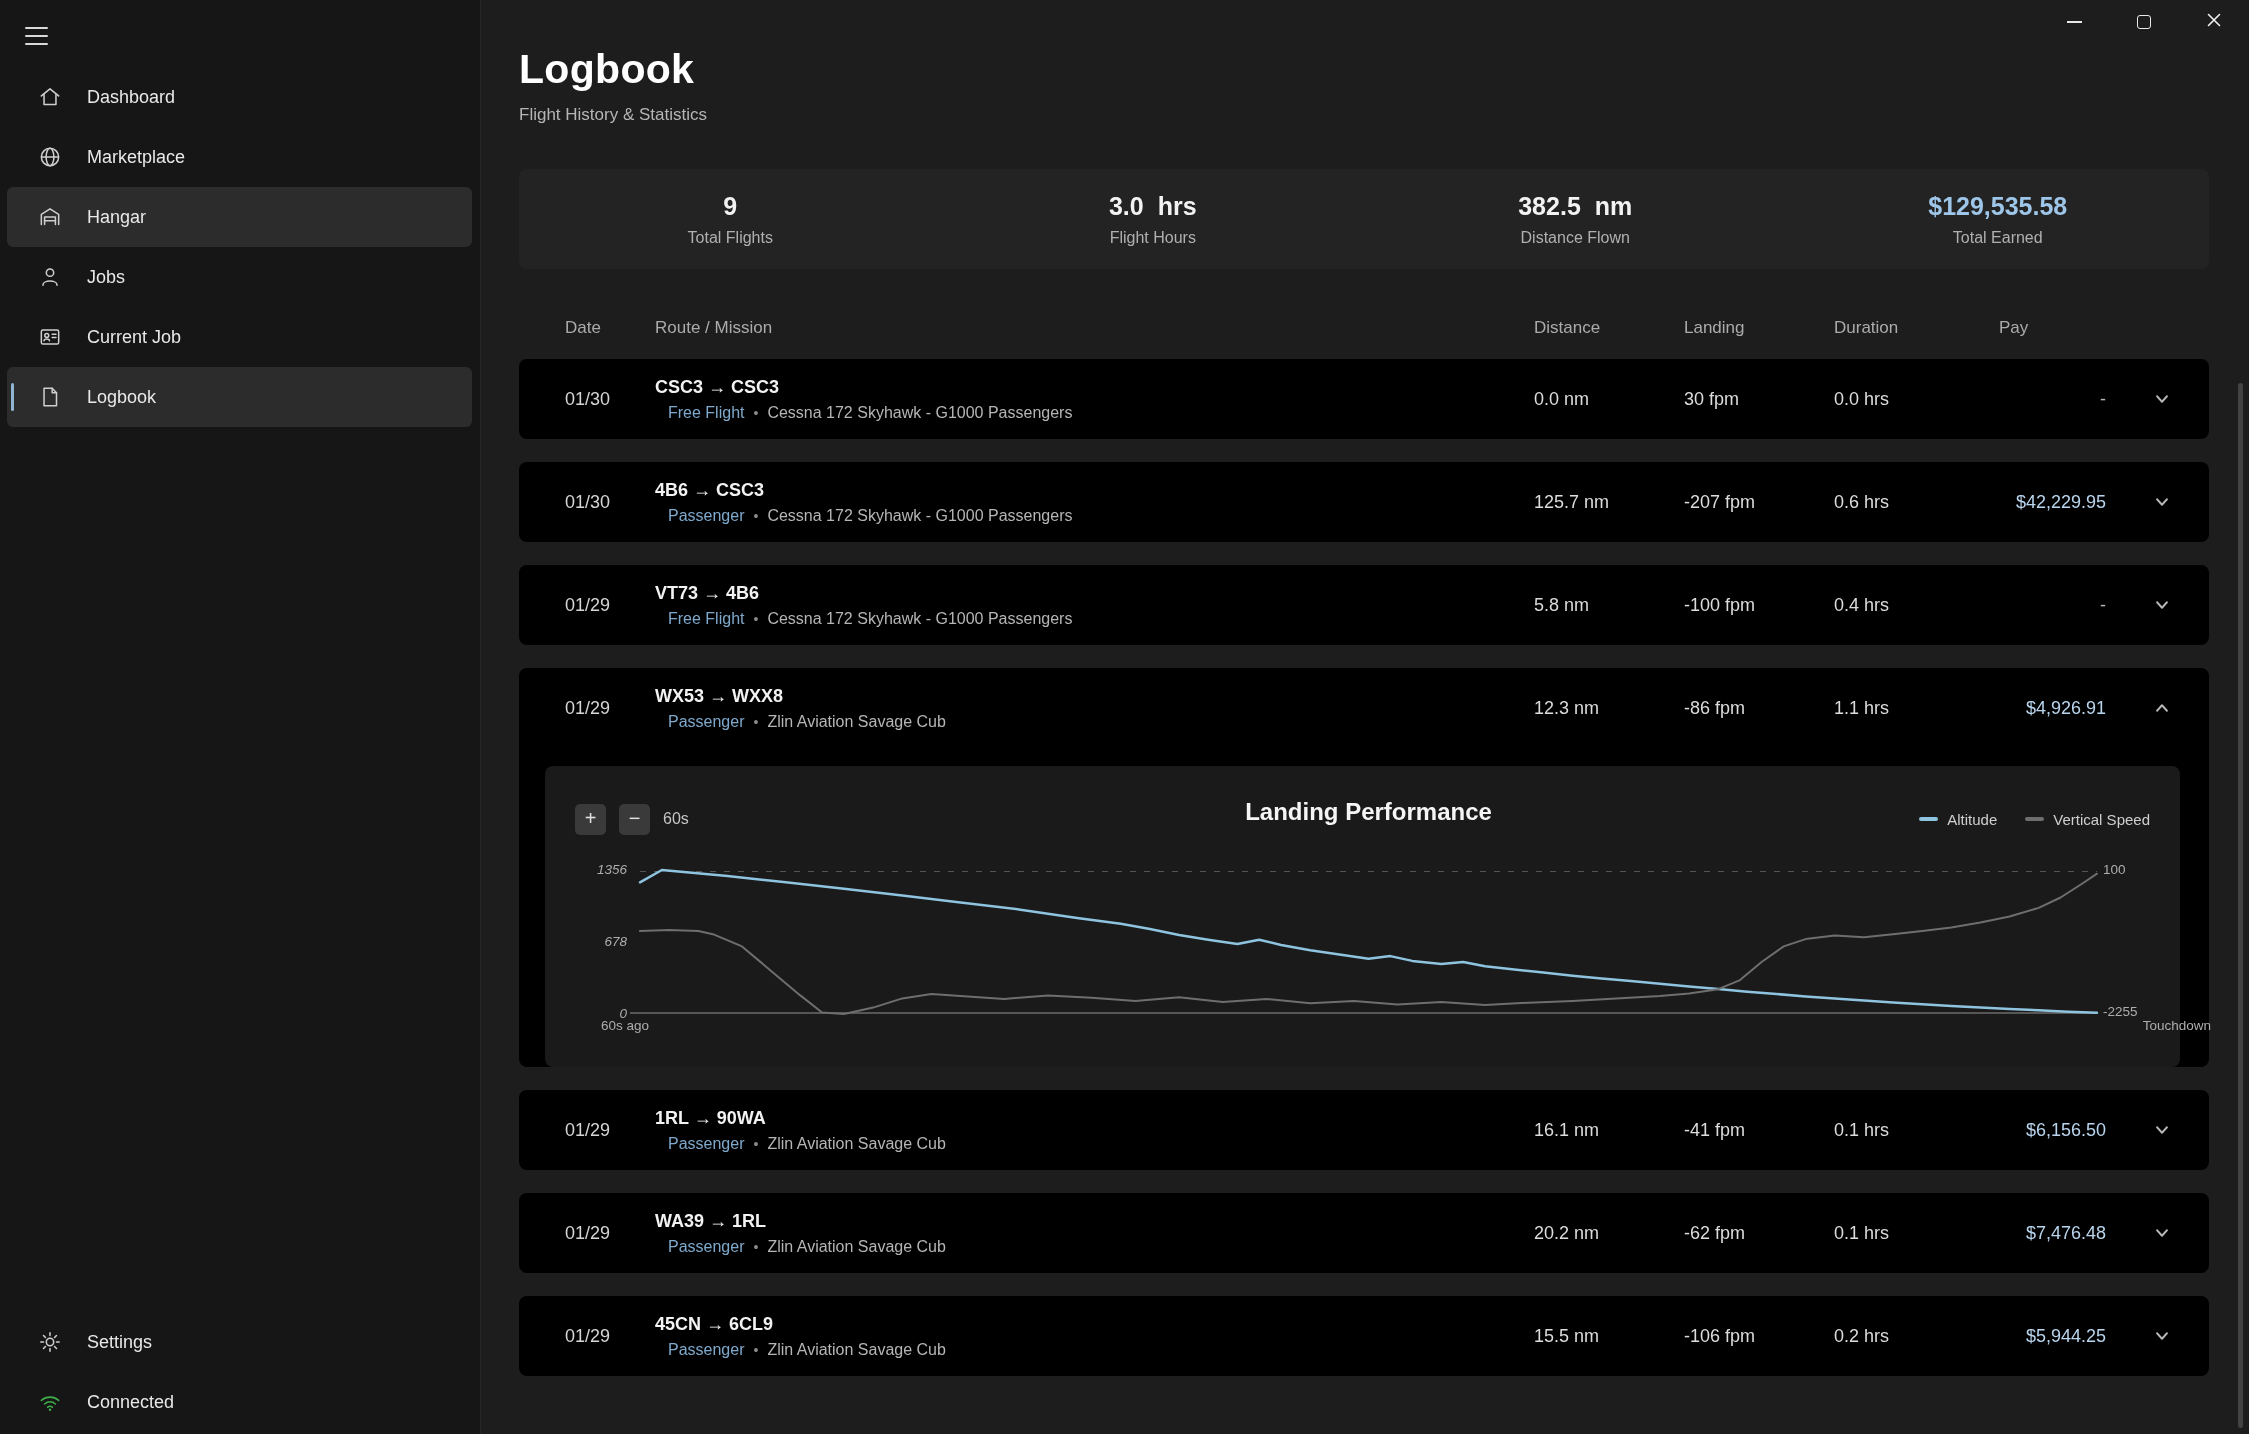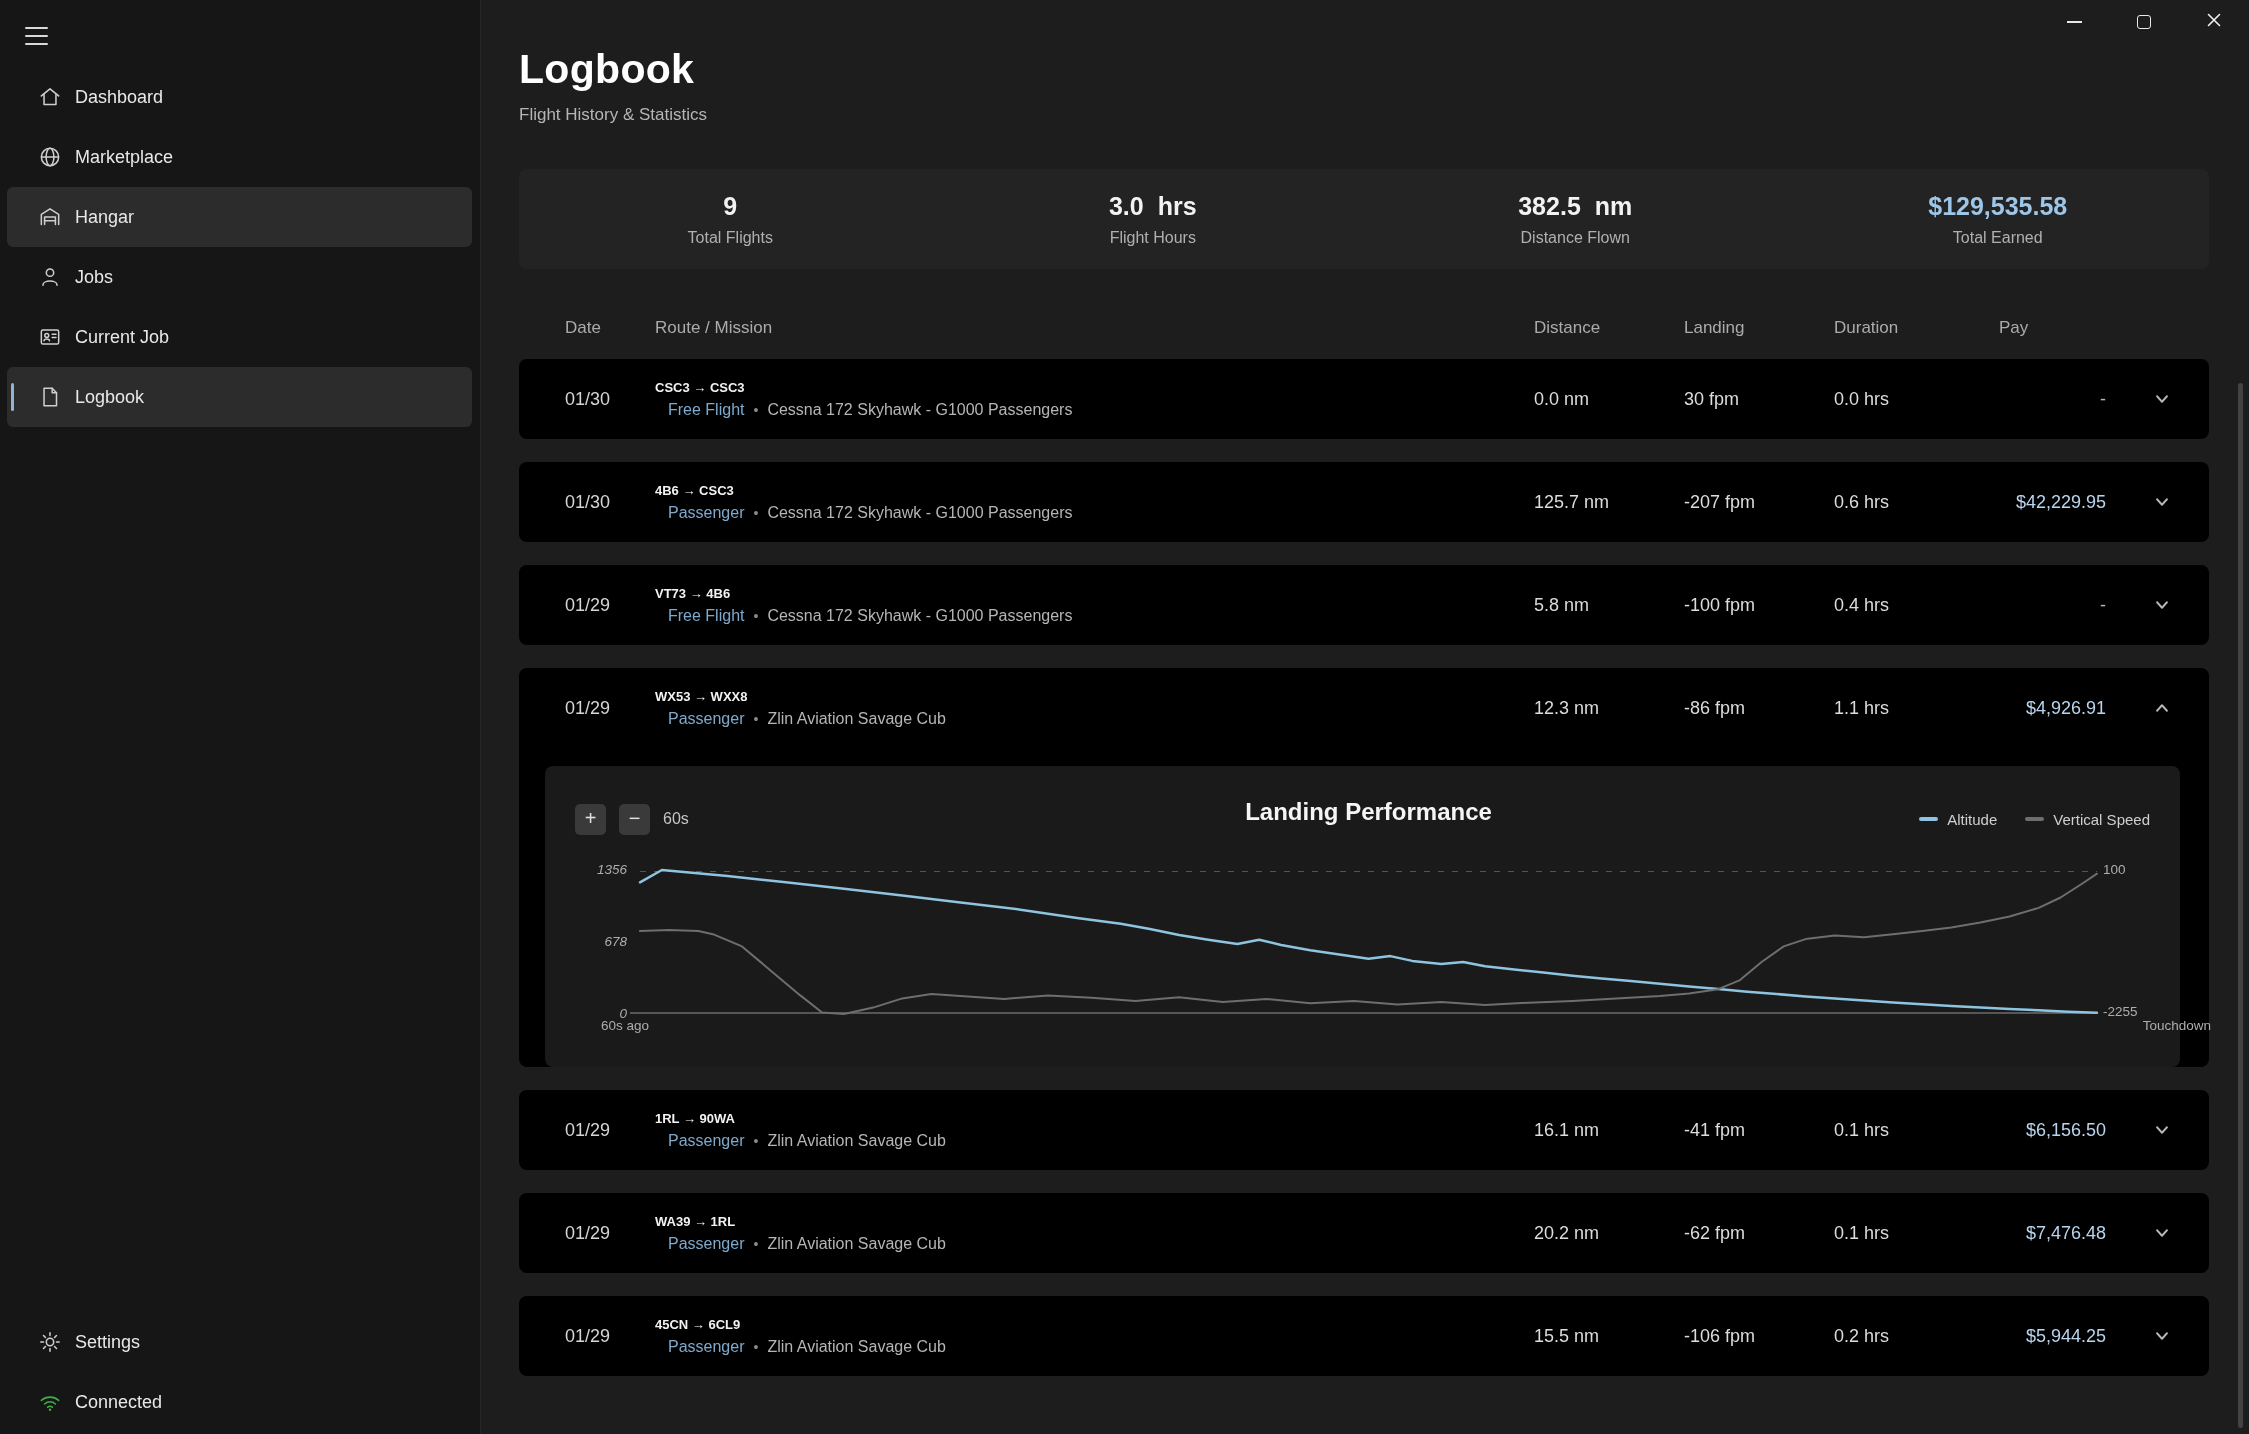--- a/index.html
+++ b/index.html
@@ -11,21 +11,21 @@
   }
 
   
   .sidebar { position:absolute; left:0; top:0; width:481px; height:1434px;
     background:#161616; border-right:1px solid #262626; }
   .hamburger { position:absolute; top:16px; left:15px; width:46px; height:40px;
     display:flex; flex-direction:column; justify-content:center; gap:6px; padding-left:10px; cursor:pointer; }
   .hamburger span { width:23px; height:2px; background:#d8d8d8; border-radius:1px; }
   .nav { position:absolute; top:67px; left:0; right:1px; display:flex; flex-direction:column; }
   .nav-item { height:60px; margin:0 7px; border-radius:6px; display:flex; align-items:center;
-    padding-left:30px; gap:12px; position:relative; cursor:pointer;text-align:center; }
+    padding-left:30px; gap:24px; position:relative; cursor:pointer;text-align:center; }
   .nav-item.highlighted, .nav-item.selected { background:#2c2c2c; }
   .nav-item.selected::before { content:''; position:absolute; left:4px; top:50%;
     transform:translateY(-50%); width:3px; height:28px; border-radius:2px; background:#8fb4d4; }
   .nav-icon { width:26px; height:26px; flex:0 0 26px; }
   .nav-icon svg { width:26px; height:26px; display:block; stroke:#cfcfcf; fill:none;
     stroke-width:1.4; stroke-linecap:round; stroke-linejoin:round; }
   .nav-icon.green svg { stroke:#3fae4a; }
   .nav-label { font-size:18px; color:#e8e8e8; white-space:nowrap; }
   .sidebar-footer { position:absolute; bottom:0; left:0; right:1px; padding-bottom:2px; }
 
@@ -52,21 +52,21 @@
 
   .grid-cols { display:grid; grid-template-columns:90px minmax(0,1fr) 150px 150px 165px 115px 95px;
     padding-left:46px; align-items:center; }
   .table-header { margin:46px 40px 0 38px; font-size:17px; color:#ababab; height:26px; }
 
   .rows { margin:18px 40px 0 38px; }
   .flight-card { background:#000000; border-radius:8px; margin-bottom:23px; cursor:pointer; }
   .row-grid { height:80px; }
   .cell-date { font-size:18px; color:#d5d5d5; }
   .route-cell { display:flex; flex-direction:column; gap:6px; padding-right:20px; }
-  .route { font-size:13px; font-weight:700; color:#f2f2f2; }
+  .route { font-size:18px; font-weight:700; color:#f2f2f2; }
   .mission { font-size:16px; color:#b5b5b5; display:flex; gap:9px; align-items:center; white-space:nowrap; }
   .mission-type { color:#7fa9cc;margin-left:13px; }
   .sep { color:#8a8a8a; font-size:14px; }
   .cell-num { font-size:18px; color:#dcdcdc; }
   .cell-pay { font-size:18px; text-align:right; padding-right:8px; }
   .pay-accent { color:#b9d5ee; }
   .pay-dash { color:#b5b5b5; }
   .cell-chevron { display:flex; justify-content:center; }
   .chevron svg { width:22px; height:22px; stroke:#b8b8b8; fill:none; stroke-width:1.7;
     stroke-linecap:round; stroke-linejoin:round; }

